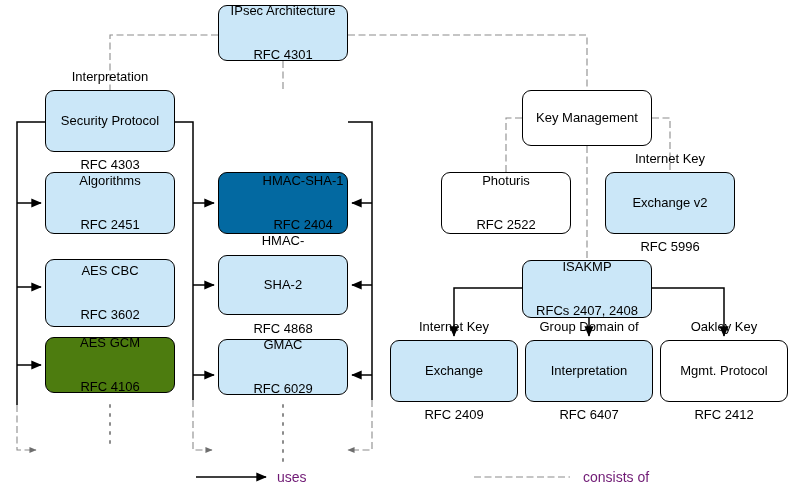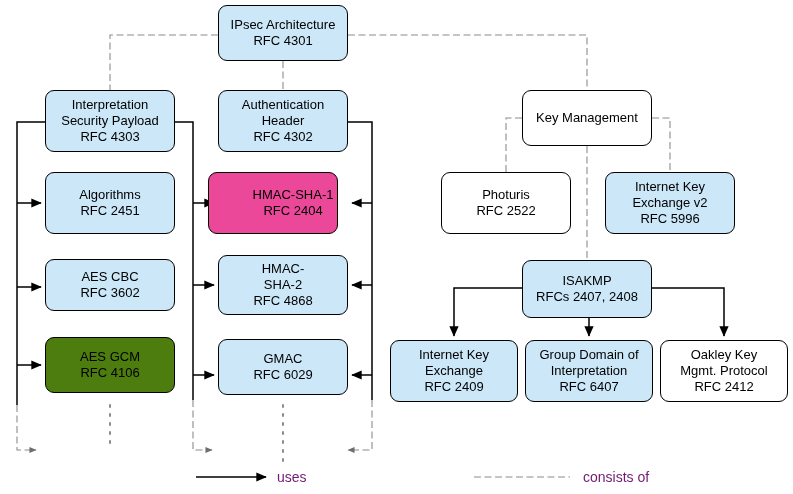--- a/index.html
+++ b/index.html
@@ -33,20 +33,21 @@
     display: flex;
     flex-direction: column;
     align-items: center;
     justify-content: center;
     text-align: center;
     font-size: 13px;
     line-height: 16px;
     color: #000000;
     background: #ffffff;
     z-index: 2;
+    gap: 28px;
   }
   .node.blue { background: #cbe7f8; }
   .node.white { background: #ffffff; }
   .node .ln { display: block; white-space: nowrap; }
   .legend-label {
     position: absolute;
     font-size: 14px;
     line-height: 16px;
     color: #701a75;
     white-space: nowrap;
@@ -122,49 +123,44 @@
       <path d="M 474 477 L 570 477"></path>
     </g>
   </svg>
 
   <div class="node blue" style="left: 218px; top: 5px; width: 130px; height: 56px; background: rgb(203, 231, 248); border-color: rgb(0, 0, 0);">
       <span class="ln">IPsec Architecture</span>
       <span class="ln">RFC 4301</span>
     </div>
   <div class="node blue" style="left: 45px; top: 90px; width: 130px; height: 62px; background: rgb(203, 231, 248); border-color: rgb(0, 0, 0);">
       <span class="ln">Interpretation</span>
-      <span class="ln">Security Payload</span>
+      <span class="ln">Security Protocol</span>
       <span class="ln">RFC 4303</span>
-    </div>
-  <div class="node blue" style="left: 218px; top: 90px; width: 130px; height: 62px; background: rgb(203, 231, 248); border-color: rgb(0, 0, 0);">
-      <span class="ln">Authentication</span>
-      <span class="ln">Header</span>
-      <span class="ln">RFC 4302</span>
     </div>
   <div class="node white" style="left: 522px; top: 90px; width: 130px; height: 56px; background: rgb(255, 255, 255); border-color: rgb(0, 0, 0);">
       <span class="ln">Key Management</span>
     </div>
   <div class="node blue" style="left: 45px; top: 172px; width: 130px; height: 62px; background: rgb(203, 231, 248); border-color: rgb(0, 0, 0);">
       <span class="ln">Algorithms</span>
       <span class="ln">RFC 2451</span>
     </div>
-  <div class="node blue" style="left: 208px; top: 172px; width: 130px; height: 62px; background: #ec4899; border-color: rgb(0, 0, 0); padding-left: 40px;">
+  <div class="node blue" style="left: 218px; top: 172px; width: 130px; height: 62px; background: #0369a1; border-color: rgb(0, 0, 0); padding-left: 40px;">
       <span class="ln">HMAC-SHA-1</span>
       <span class="ln">RFC 2404</span>
     </div>
   <div class="node white" style="left: 441px; top: 172px; width: 130px; height: 62px; background: rgb(255, 255, 255); border-color: rgb(0, 0, 0);">
       <span class="ln">Photuris</span>
       <span class="ln">RFC 2522</span>
     </div>
   <div class="node blue" style="left: 605px; top: 172px; width: 130px; height: 62px; background: rgb(203, 231, 248); border-color: rgb(0, 0, 0);">
       <span class="ln">Internet Key</span>
       <span class="ln">Exchange v2</span>
       <span class="ln">RFC 5996</span>
     </div>
-  <div class="node blue" style="left: 45px; top: 259px; width: 130px; height: 52px; background: rgb(203, 231, 248); border-color: rgb(0, 0, 0);">
+  <div class="node blue" style="left: 45px; top: 259px; width: 130px; height: 68px; background: rgb(203, 231, 248); border-color: rgb(0, 0, 0);">
       <span class="ln">AES CBC</span>
       <span class="ln">RFC 3602</span>
     </div>
   <div class="node blue" style="left: 218px; top: 255px; width: 130px; height: 60px; background: rgb(203, 231, 248); border-color: rgb(0, 0, 0);">
       <span class="ln">HMAC-</span>
       <span class="ln">SHA-2</span>
       <span class="ln">RFC 4868</span>
     </div>
   <div class="node blue" style="left: 522px; top: 260px; width: 130px; height: 58px; background: rgb(203, 231, 248); border-color: rgb(0, 0, 0);">
       <span class="ln">ISAKMP</span>

